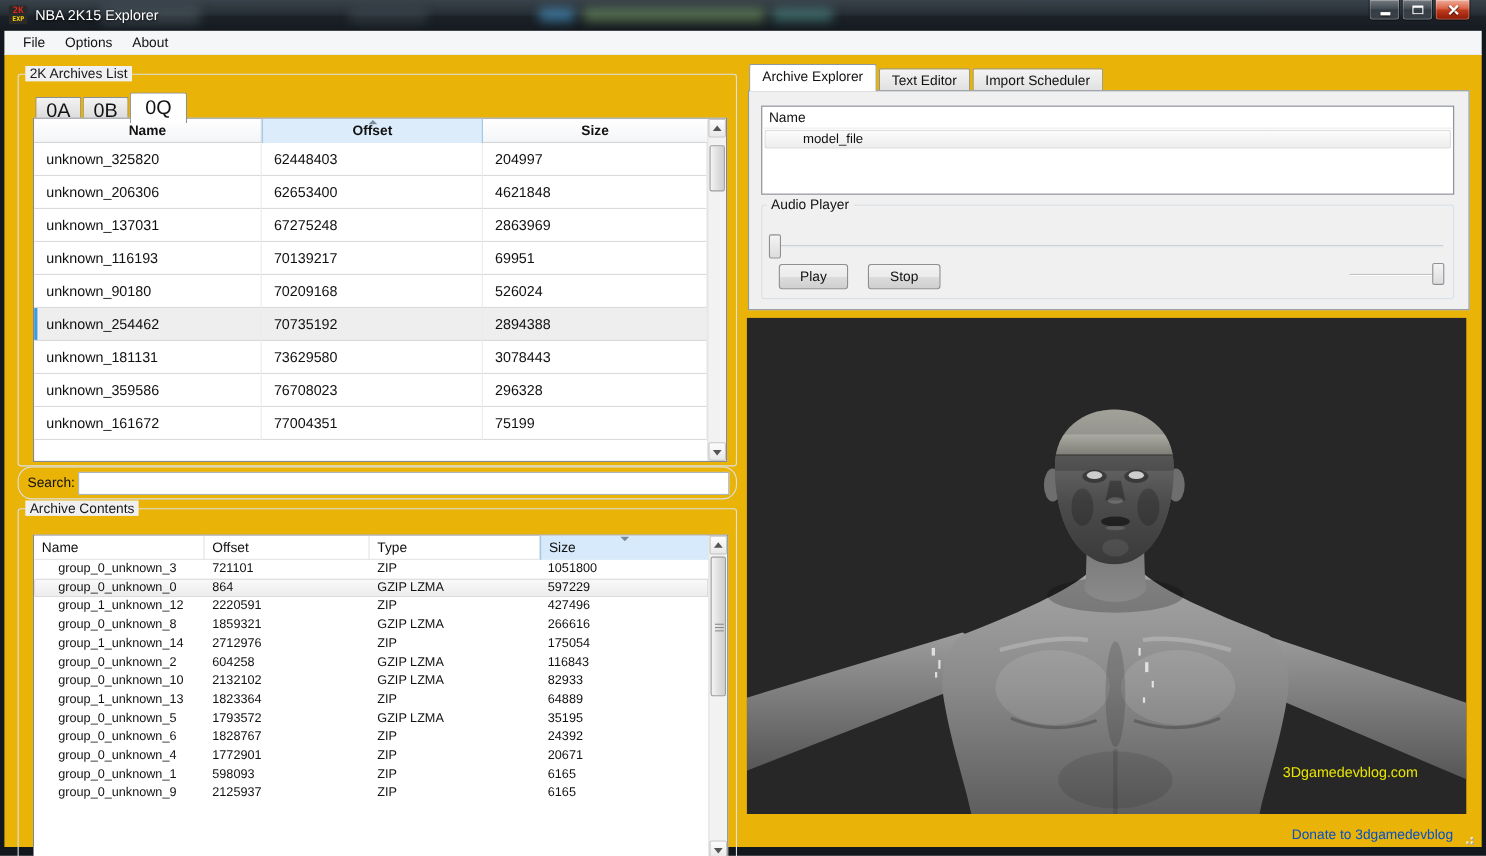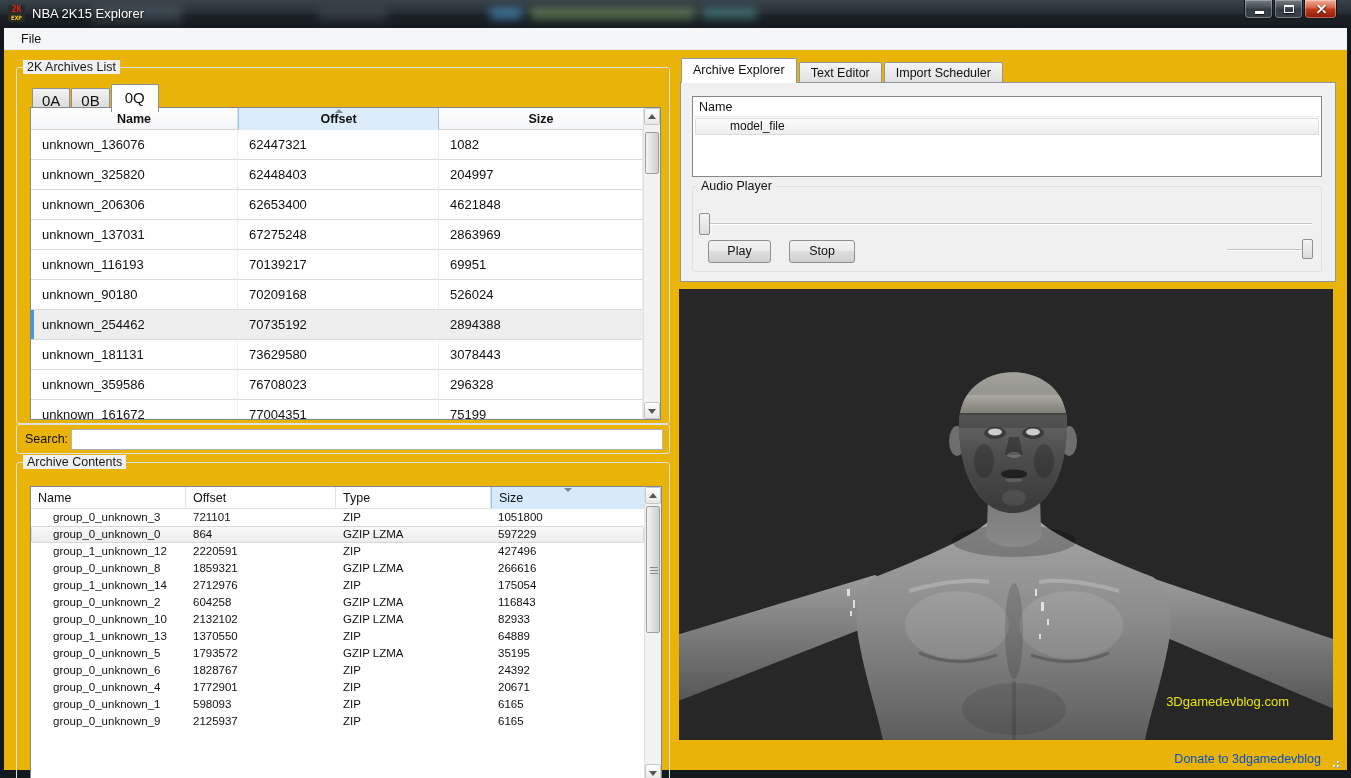--- a/index.html
+++ b/index.html
@@ -32,35 +32,35 @@
   .g-min { position:absolute; left:50%; bottom:4px; width:9px; height:3px; margin-left:-4px;
     background:#fff; box-shadow:0 1px 1px rgba(0,0,0,.7); }
   .g-max { position:absolute; left:50%; top:50%; width:10px; height:8px; margin:-4px 0 0 -5px;
     border:1px solid #fff; border-top:2px solid #fff; box-shadow:0 1px 1px rgba(0,0,0,.7); }
   .g-x1,.g-x2 { position:absolute; left:50%; top:50%; width:11px; height:2px; margin:-1px 0 0 -5px;
     background:#fff; box-shadow:0 1px 1px rgba(0,0,0,.5); }
   .g-x1 { transform:rotate(45deg);} .g-x2 { transform:rotate(-45deg);}
 
   
   .menubar { position:absolute; left:4px; top:28px; width:1343px; height:22px;
-    background:#f5f6f7; border-bottom:1px solid #e7e9eb; display:flex; padding-left:8px;flex-direction:column; }
+    background:#f5f6f7; border-bottom:1px solid #e7e9eb; display:flex; padding-left:8px; }
   .menu-item { height:22px; line-height:22px; padding:0 9px; font-size:12.5px; color:#111; }
 
   
   .client { position:absolute; left:4px; top:50px; width:1343px; height:720px;
     background:#eab308; font-size:12.5px; color:#111; }
 
   
   .groupbox { position:absolute; border:1px solid #dae1e7; border-radius:3px; }
   .gb-label { position:absolute; top:-8px; left:6px; background:#f0f0f0; padding:0 4px;
     font-size:12.5px; color:#1a1a1a; white-space:nowrap; }
 
   
   .tabs1 { position:absolute; left:28px; top:34px; height:28px; display:flex; align-items:flex-end; }
-  .tab1 { height:24px; line-height:23px; padding:0 9px; font-size:15px; text-align:center;
+  .tab1 { height:24px; line-height:23px; padding:0 9px; font-size:18px; text-align:center;
     background:linear-gradient(#f3f3f3,#e2e2e2 60%,#d5d5d5); border:1px solid #8c9095;
     border-bottom:none; border-radius:2px 2px 0 0; margin-right:1px; position:relative; z-index:1; }
   .tab1.selected { height:28px; line-height:26px; background:#fff; z-index:3; padding:0 13px; }
 
   
   .table1 { position:absolute; left:26px; top:57px; width:631px; height:313px;
     background:#fff; border:1px solid #828790; z-index:2; }
   .t1-header { position:absolute; left:0; top:0; right:17px; height:22px; display:flex;
     background:linear-gradient(#ffffff,#f4f5f7); border-bottom:1px solid #d5d5d5; }
   .t1-h { position:relative; height:22px; line-height:22px; text-align:center; font-weight:bold;
@@ -92,21 +92,21 @@
     border-left:4px solid transparent; border-right:4px solid transparent; border-bottom:5px solid #555; }
   .tri-down { position:absolute; left:50%; top:50%; margin:-2px 0 0 -4px; width:0; height:0;
     border-left:4px solid transparent; border-right:4px solid transparent; border-top:5px solid #555; }
   .sb-thumb { position:absolute; left:1px; width:14px;
     background:linear-gradient(90deg,#f4f4f4,#dcdcdc 60%,#cfcfcf); border:1px solid #9d9d9d; border-radius:2px; }
   .grip { position:absolute; left:3px; top:50%; width:8px; height:1px; background:#8a8a8a;
     box-shadow:0 -3px 0 #8a8a8a, 0 3px 0 #8a8a8a; }
 
   
   .search-group { position:absolute; left:12px; top:374px; width:654px; height:30px;
-    border:1px solid #dae1e7; border-radius:3px;text-decoration:underline; }
+    border:1px solid #dae1e7; border-radius:13px;text-decoration:underline; }
   .search-label { position:absolute; left:8px; top:7px; font-size:12.5px; }
   .search-input { position:absolute; left:54px; top:4px; width:592px; height:21px;
     border:1px solid #aab4bd; background:#fff; font-size:12.5px; padding:0 4px; outline:none; }
 
   
   .table2 { position:absolute; left:26px; top:436px; width:632px; height:296px;
     background:#fff; border:1px solid #828790; }
   .t2-header { position:absolute; left:0; top:0; right:17px; height:22px; display:flex;
     background:#ffffff; border-bottom:1px solid #e3e3e3; }
   .t2-h { position:relative; height:22px; line-height:22px; text-align:left; padding-left:7px;
@@ -227,26 +227,20 @@
       <div class="t1-header">
         <div class="t1-h w-name1">Name</div>
         <div class="t1-h w-off1 hl">
           <span class="sort-asc"></span>
           <span>Offset</span>
         </div>
         <div class="t1-h w-size1">Size</div>
       </div>
       <div class="t1-body">
 
-          <div class="t1-row">
-
-            <div class="t1-c w-name1">unknown_136076</div>
-            <div class="t1-c w-off1">62447321</div>
-            <div class="t1-c w-size1">1082</div>
-          </div>
 
           <div class="t1-row">
 
             <div class="t1-c w-name1">unknown_325820</div>
             <div class="t1-c w-off1">62448403</div>
             <div class="t1-c w-size1">204997</div>
           </div>
 
           <div class="t1-row">
 
@@ -380,21 +374,21 @@
 
           <div class="t2-row">
             <div class="t2-c ind w-name2">group_0_unknown_10</div>
             <div class="t2-c w-off2">2132102</div>
             <div class="t2-c w-type2">GZIP LZMA</div>
             <div class="t2-c w-size2">82933</div>
           </div>
 
           <div class="t2-row">
             <div class="t2-c ind w-name2">group_1_unknown_13</div>
-            <div class="t2-c w-off2">1370550</div>
+            <div class="t2-c w-off2">1823364</div>
             <div class="t2-c w-type2">ZIP</div>
             <div class="t2-c w-size2">64889</div>
           </div>
 
           <div class="t2-row">
             <div class="t2-c ind w-name2">group_0_unknown_5</div>
             <div class="t2-c w-off2">1793572</div>
             <div class="t2-c w-type2">GZIP LZMA</div>
             <div class="t2-c w-size2">35195</div>
           </div>

